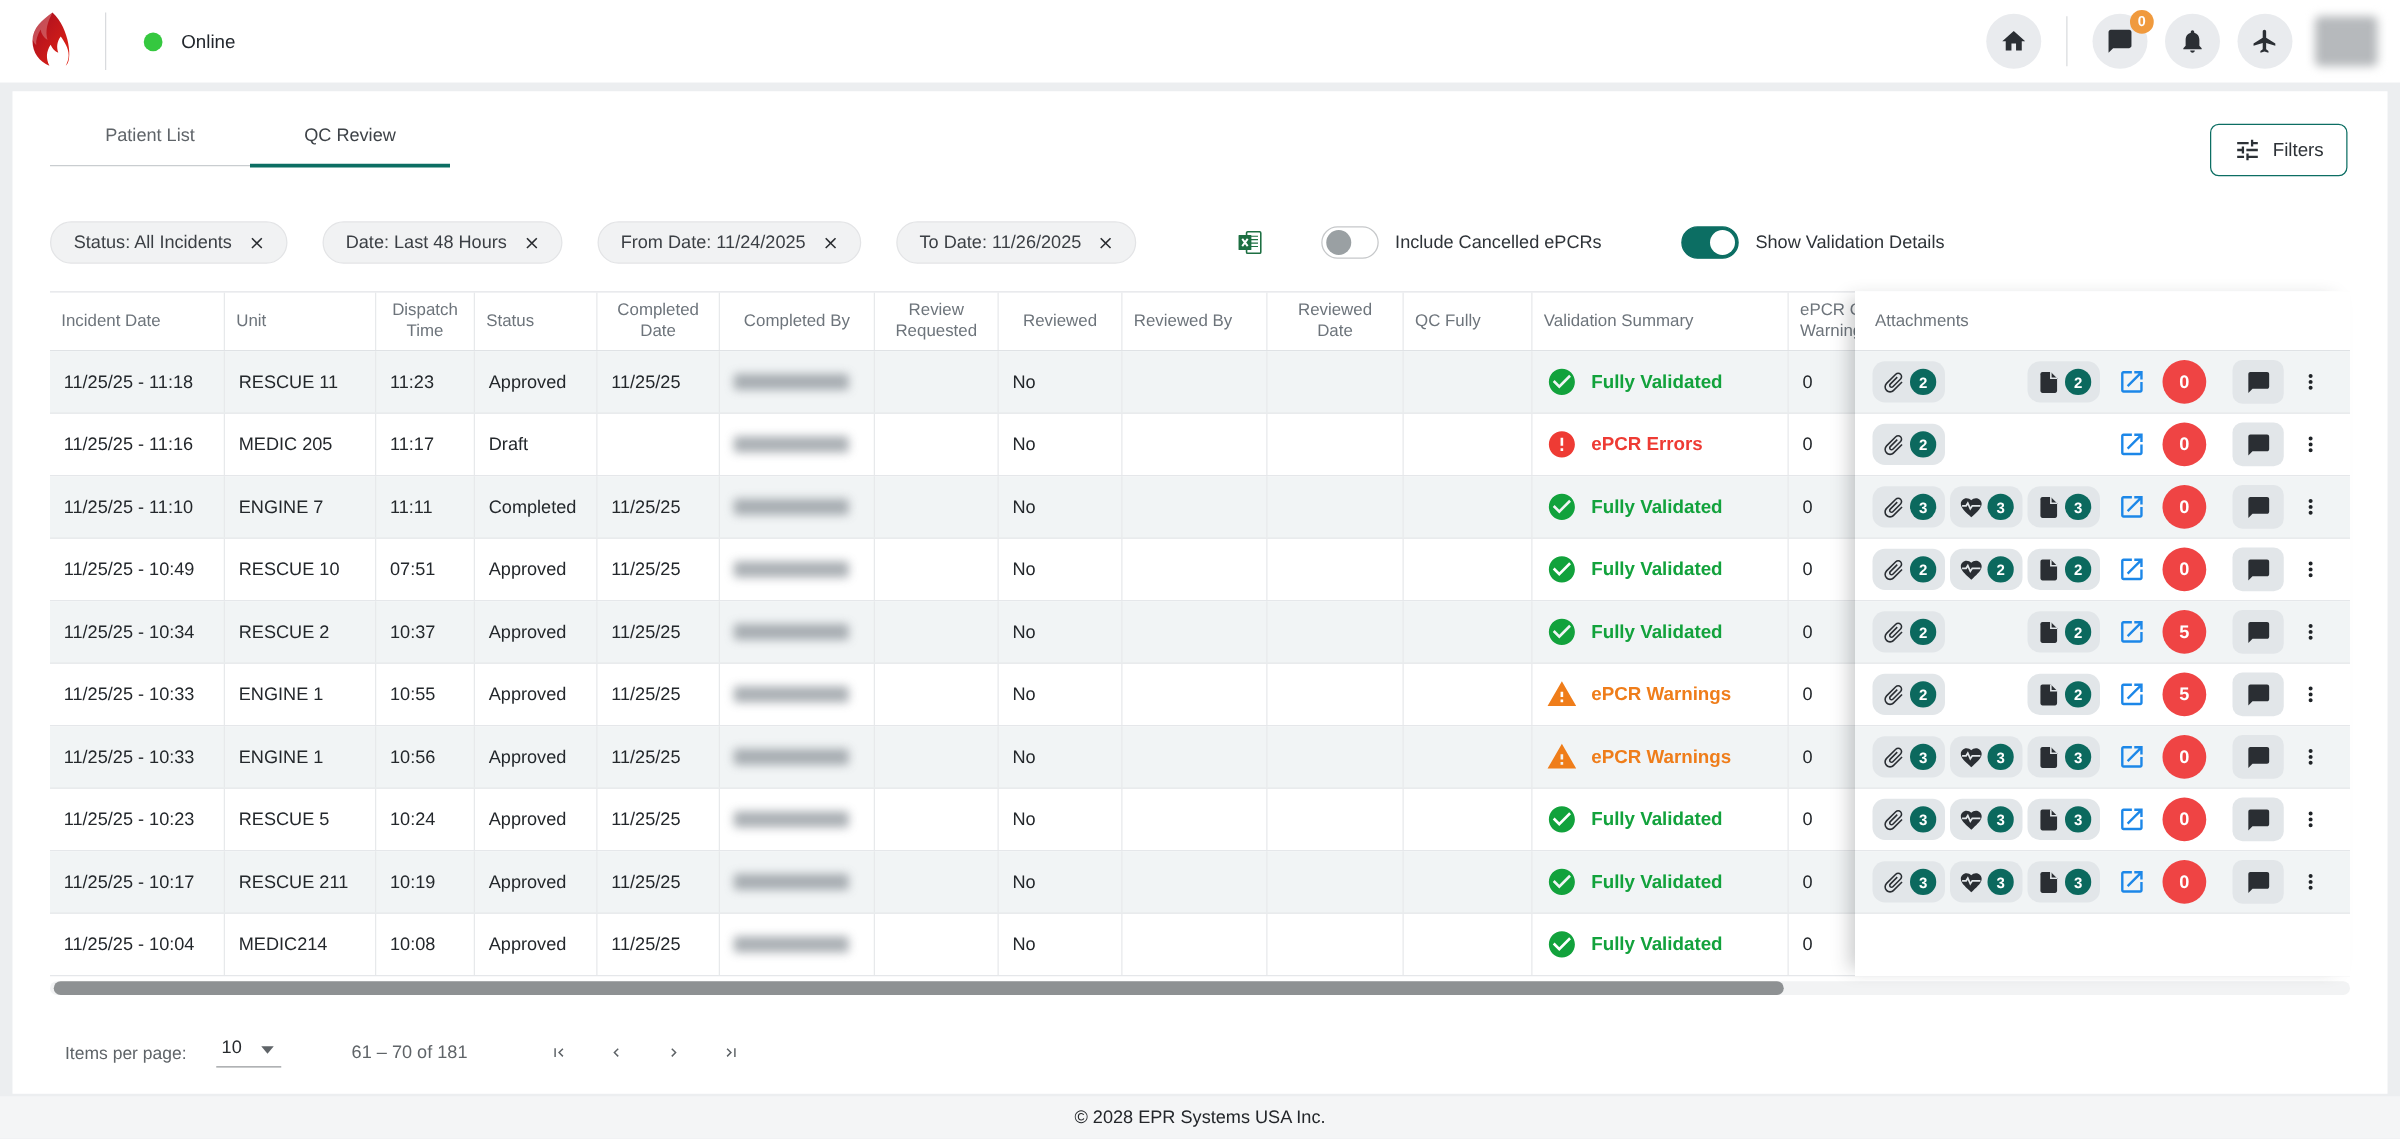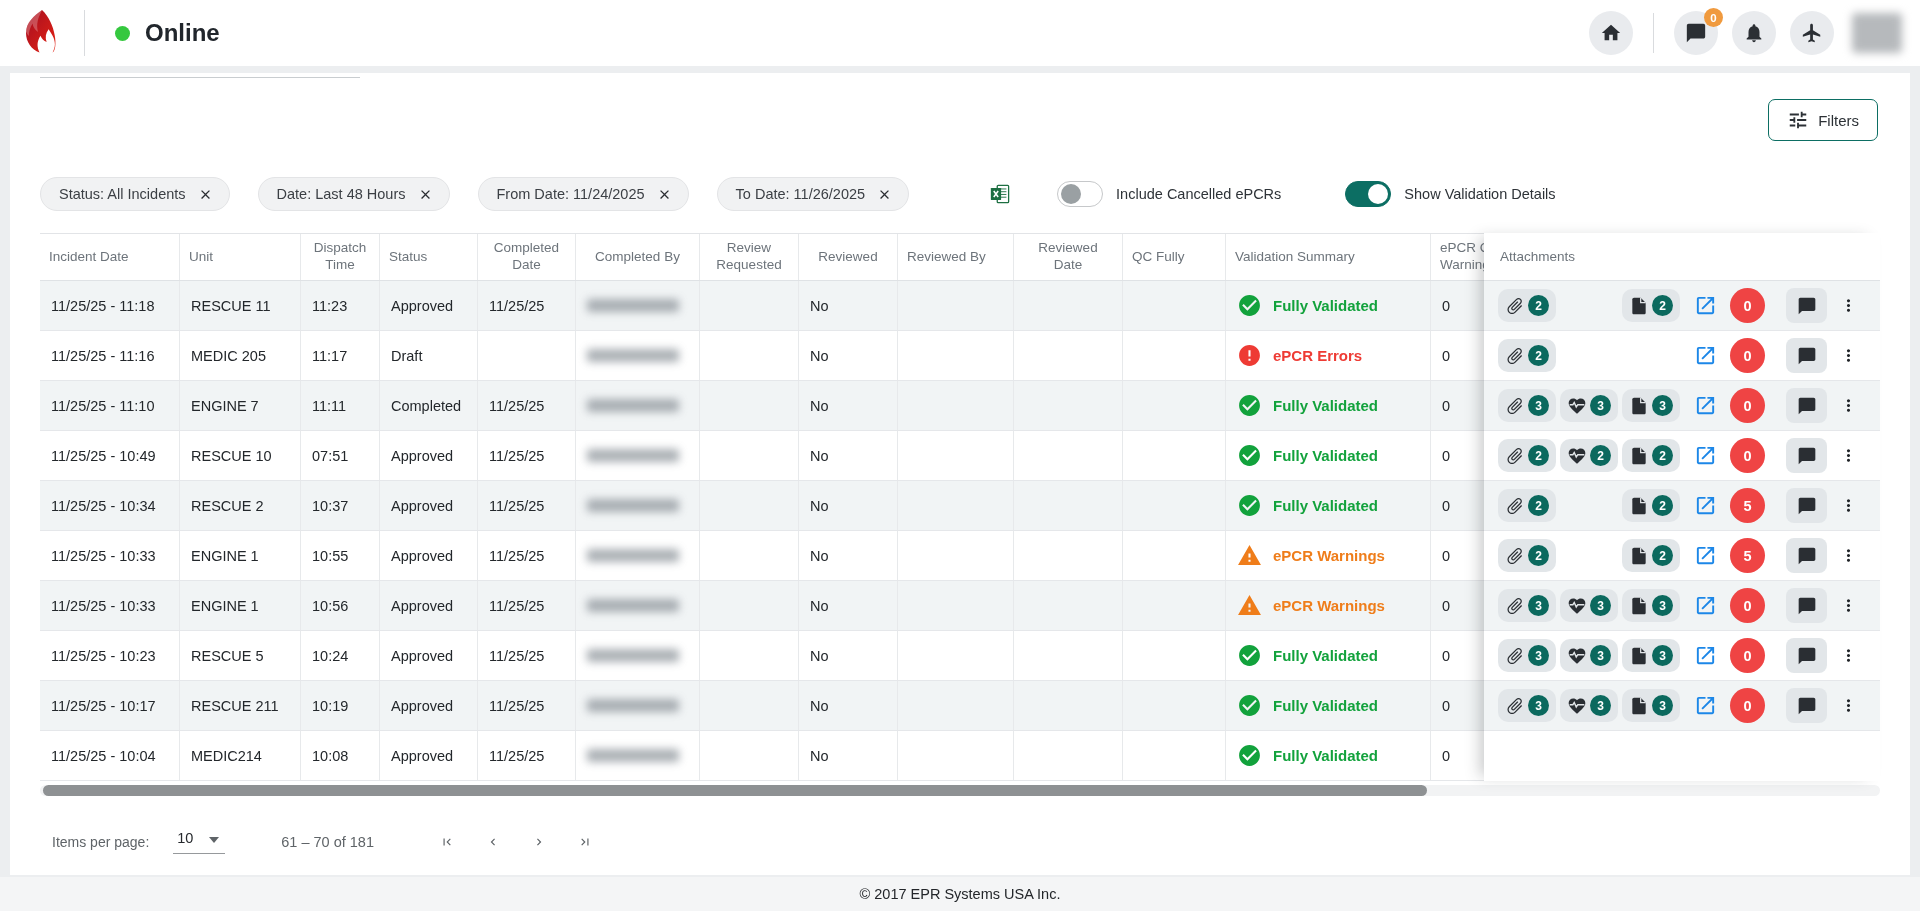--- a/index.html
+++ b/index.html
@@ -10,21 +10,21 @@
   
   .topbar{height:66px;background:#fff;display:flex;align-items:center;padding:0 18px;flex:none}
   .brand{display:flex;align-items:center}
   .flame{width:42px;height:48px;margin-left:2px}
   .brand-text{margin-left:10px;display:flex;flex-direction:column;justify-content:center}
   .brand-epr{font-style:italic;font-weight:800;font-size:21px;color:#1d4e89;letter-spacing:.5px;line-height:1}
   .brand-fw{font-weight:800;font-size:27px;color:#cf1126;letter-spacing:.3px;line-height:1.05}
   .vdiv{width:1px;height:46px;background:#d9dbde;margin:0 30px 0 22px}
   .online{display:flex;align-items:center;gap:15px}
   .online-dot{width:15px;height:15px;border-radius:50%;background:var(--online-green,#35c83f)}
-  .online-label{font-size:24px;color:#21262c;font-weight:700}
+  .online-label{font-size:15px;color:#21262c;font-weight:400}
   .top-actions{margin-left:auto;display:flex;align-items:center;gap:14px}
   .icon-btn{width:44px;height:44px;border-radius:50%;background:#e9ebee;display:flex;align-items:center;justify-content:center;color:#2b2f34;position:relative}
   .icon-btn svg{width:22px;height:22px}
   .top-divider{width:1px;height:40px;background:#d9dbde;margin:0 6px}
   .msg-badge{position:absolute;top:-3px;right:-5px;min-width:19px;height:19px;border-radius:50%;background:#f09a3e;color:#fff;font-size:11.5px;font-weight:700;display:flex;align-items:center;justify-content:center}
   .avatar{width:50px;height:40px;border-radius:4px;background:#b6b9bc;filter:blur(4px);margin-left:4px}
 
   
   .card{flex:1;margin:7px 10px 0;background:#fff;position:relative;padding:0 30px;overflow:hidden}
 
@@ -157,20 +157,22 @@
           </span>
         </button>
       <div class="avatar"></div>
     </div>
   </header>
 
   <main class="card">
 
     <div class="tabs-row">
       <div class="tabs">
+        <div class="tab">Patient List</div>
+        <div class="tab active">QC Review</div>
       </div>
       <button class="filters-btn">
         <span style="display: flex; width: 22px; height: 22px;">
             <svg viewBox="0 0 24 24" fill="currentColor" xmlns="http://www.w3.org/2000/svg" style="width:100%;height:100%;display:block">
               <path d="M3 17v2h6v-2H3zM3 5v2h10V5H3zm10 16v-2h8v-2h-8v-2h-2v6h2zM7 9v2H3v2h4v2h2V9H7zm14 4v-2H11v2h10zm-6-4h2V7h4V5h-4V3h-2v6z"></path>
             </svg>
           </span>
         <span>Filters</span>
       </button>
     </div>
@@ -895,14 +897,14 @@
         <button style="display: flex; width: 22px; height: 22px;">
             <svg viewBox="0 0 24 24" fill="currentColor" xmlns="http://www.w3.org/2000/svg" style="width:100%;height:100%;display:block">
               <path d="M5.59 7.41 10.18 12l-4.59 4.59L7 18l6-6-6-6zM16 6h2v12h-2z"></path>
             </svg>
           </button>
       </span>
     </div>
 
   </main>
 
-  <footer class="footer">© 2017 EPR Systems USA Inc.</footer>
+  <footer class="footer">© 2028 EPR Systems USA Inc.</footer>
 </div>
 
 </body></html>

